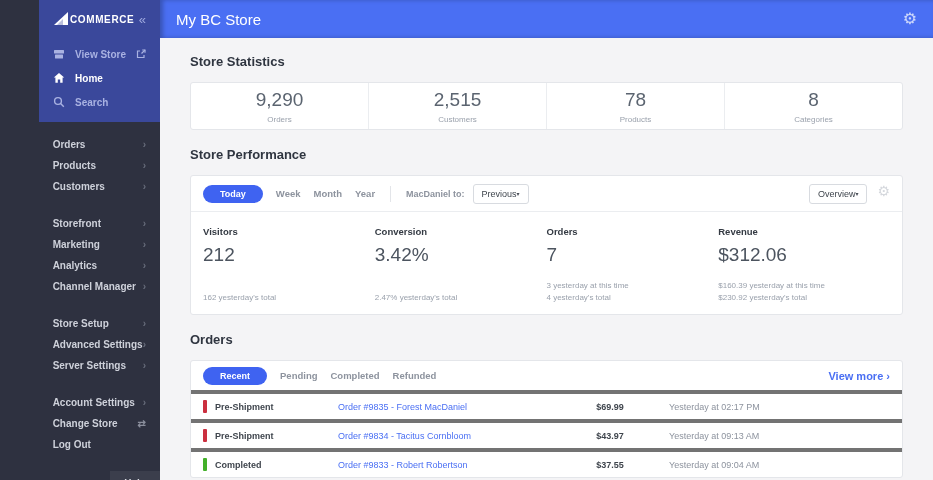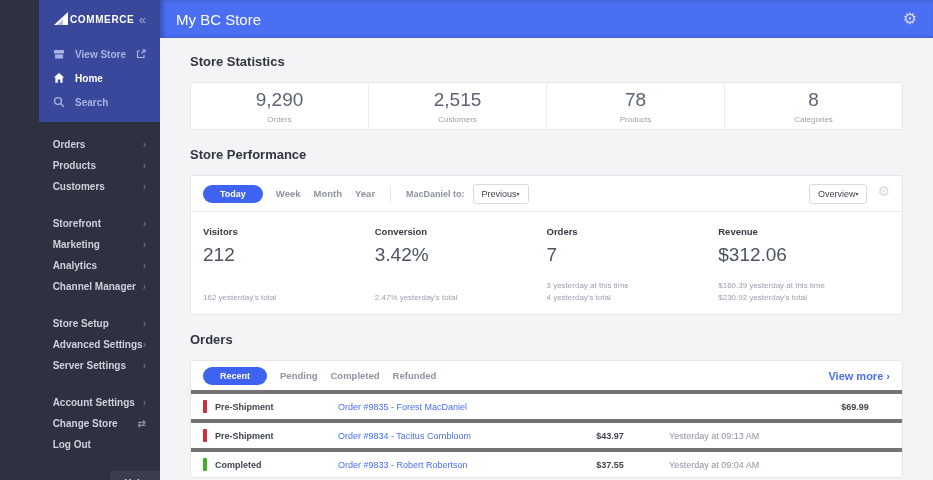--- a/index.html
+++ b/index.html
@@ -283,20 +283,21 @@
           <a class="view-more" href="#"><span>View more</span> <span>›</span></a>
         </div>
 
         <div class="order-row">
           <div class="status-cell">
             <span class="status-bar" style="background-color: rgb(203, 47, 63);"></span>
             <span class="status-text">Pre-Shipment</span>
           </div>
           <a class="order-link" href="#">Order #9835 - Forest MacDaniel</a>
           <span class="order-amt">$69.99</span>
+          <span class="order-time">Yesterday at 02:17 PM</span>
         </div>
 
         <div class="order-row">
           <div class="status-cell">
             <span class="status-bar" style="background-color: rgb(203, 47, 63);"></span>
             <span class="status-text">Pre-Shipment</span>
           </div>
           <a class="order-link" href="#">Order #9834 - Tacitus Cornbloom</a>
           <span class="order-amt">$43.97</span>
           <span class="order-time">Yesterday at 09:13 AM</span>

